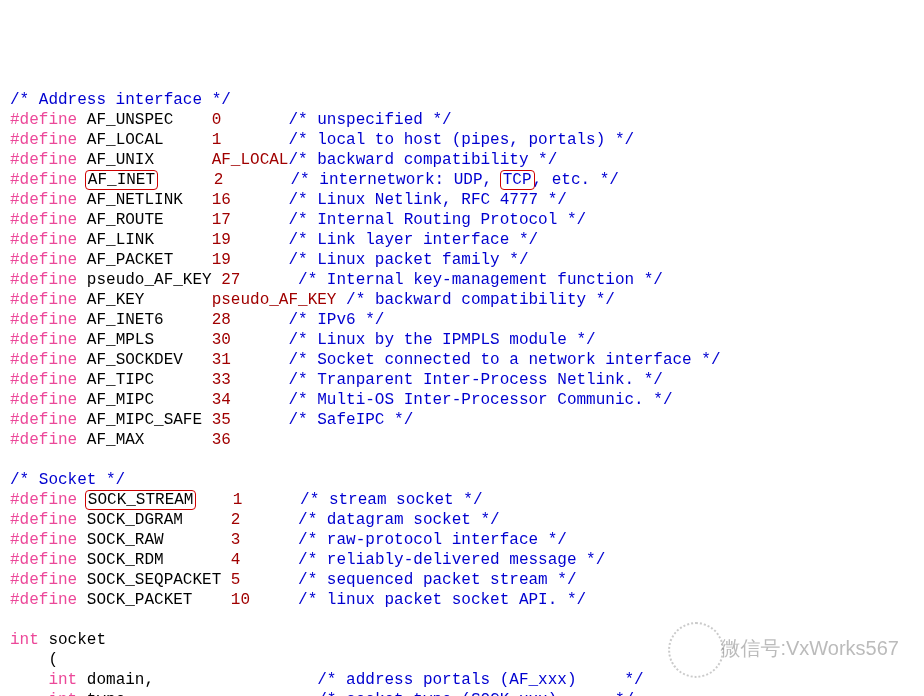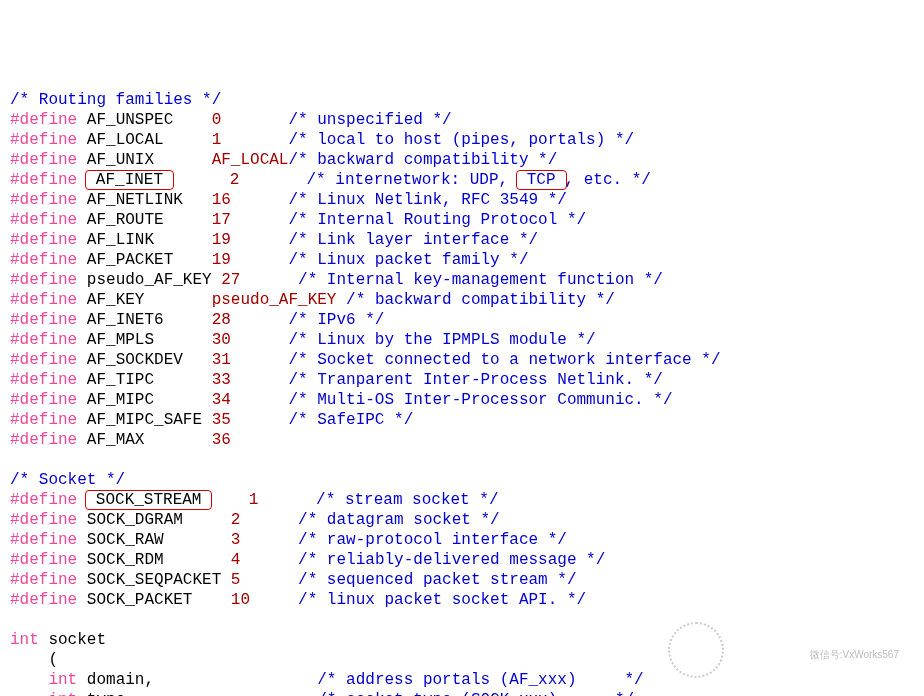--- a/index.html
+++ b/index.html
@@ -12,54 +12,54 @@
     white-space: pre;
     color: #000;
   }
   .kw { color: #ec4899; } 
   .num { color: #a00000; } 
   .cm { color: #0000d0; } 
   .macro { color: #a00000; }
   .box {
     border: 1.5px solid #d00000;
     border-radius: 4px;
-    padding: 0 10px;
+    padding: 0 2px;
     margin: 0 -2px;
   }
   .watermark {
     position: fixed;
     right: 25px;
     bottom: 35px;
     color: rgba(120,120,120,0.5);
     font-family: sans-serif;
-    font-size: 10px;
+    font-size: 20px;
     pointer-events: none;
   }
   .wmcircle {
     position: fixed;
     right: 200px;
     bottom: 18px;
     width: 52px;
     height: 52px;
     border: 2px dotted rgba(150,150,150,0.5);
     border-radius: 50%;
     pointer-events: none;
   }
 </style>
 </head>
 <body>
 
 
 
-<div id="code"><span class="cm">/* Routing families */</span>
+<div id="code"><span class="cm">/* Address interface */</span>
 <span class="kw">#define</span> AF_UNSPEC    <span class="num">0 </span>      <span class="cm">/* unspecified */</span>
 <span class="kw">#define</span> AF_LOCAL     <span class="num">1 </span>      <span class="cm">/* local to host (pipes, portals) */</span>
 <span class="kw">#define</span> AF_UNIX      <span class="macro">AF_LOCAL</span><span class="cm">/* backward compatibility */</span>
 <span class="kw">#define</span> <span class="box">AF_INET</span>      <span class="num">2 </span>      <span class="cm">/* internetwork: UDP, </span><span class="box"><span class="cm">TCP</span></span><span class="cm">, etc. */</span>
-<span class="kw">#define</span> AF_NETLINK   <span class="num">16</span>      <span class="cm">/* Linux Netlink, RFC 3549 */</span>
+<span class="kw">#define</span> AF_NETLINK   <span class="num">16</span>      <span class="cm">/* Linux Netlink, RFC 4777 */</span>
 <span class="kw">#define</span> AF_ROUTE     <span class="num">17</span>      <span class="cm">/* Internal Routing Protocol */</span>
 <span class="kw">#define</span> AF_LINK      <span class="num">19</span>      <span class="cm">/* Link layer interface */</span>
 <span class="kw">#define</span> AF_PACKET    <span class="num">19</span>      <span class="cm">/* Linux packet family */</span>
 <span class="kw">#define</span> pseudo_AF_KEY <span class="num">27</span>      <span class="cm">/* Internal key-management function */</span>
 <span class="kw">#define</span> AF_KEY       <span class="macro">pseudo_AF_KEY</span> <span class="cm">/* backward compatibility */</span>
 <span class="kw">#define</span> AF_INET6     <span class="num">28</span>      <span class="cm">/* IPv6 */</span>
 <span class="kw">#define</span> AF_MPLS      <span class="num">30</span>      <span class="cm">/* Linux by the IPMPLS module */</span>
 <span class="kw">#define</span> AF_SOCKDEV   <span class="num">31</span>      <span class="cm">/* Socket connected to a network interface */</span>
 <span class="kw">#define</span> AF_TIPC      <span class="num">33</span>      <span class="cm">/* Tranparent Inter-Process Netlink. */</span>
 <span class="kw">#define</span> AF_MIPC      <span class="num">34</span>      <span class="cm">/* Multi-OS Inter-Processor Communic. */</span>

